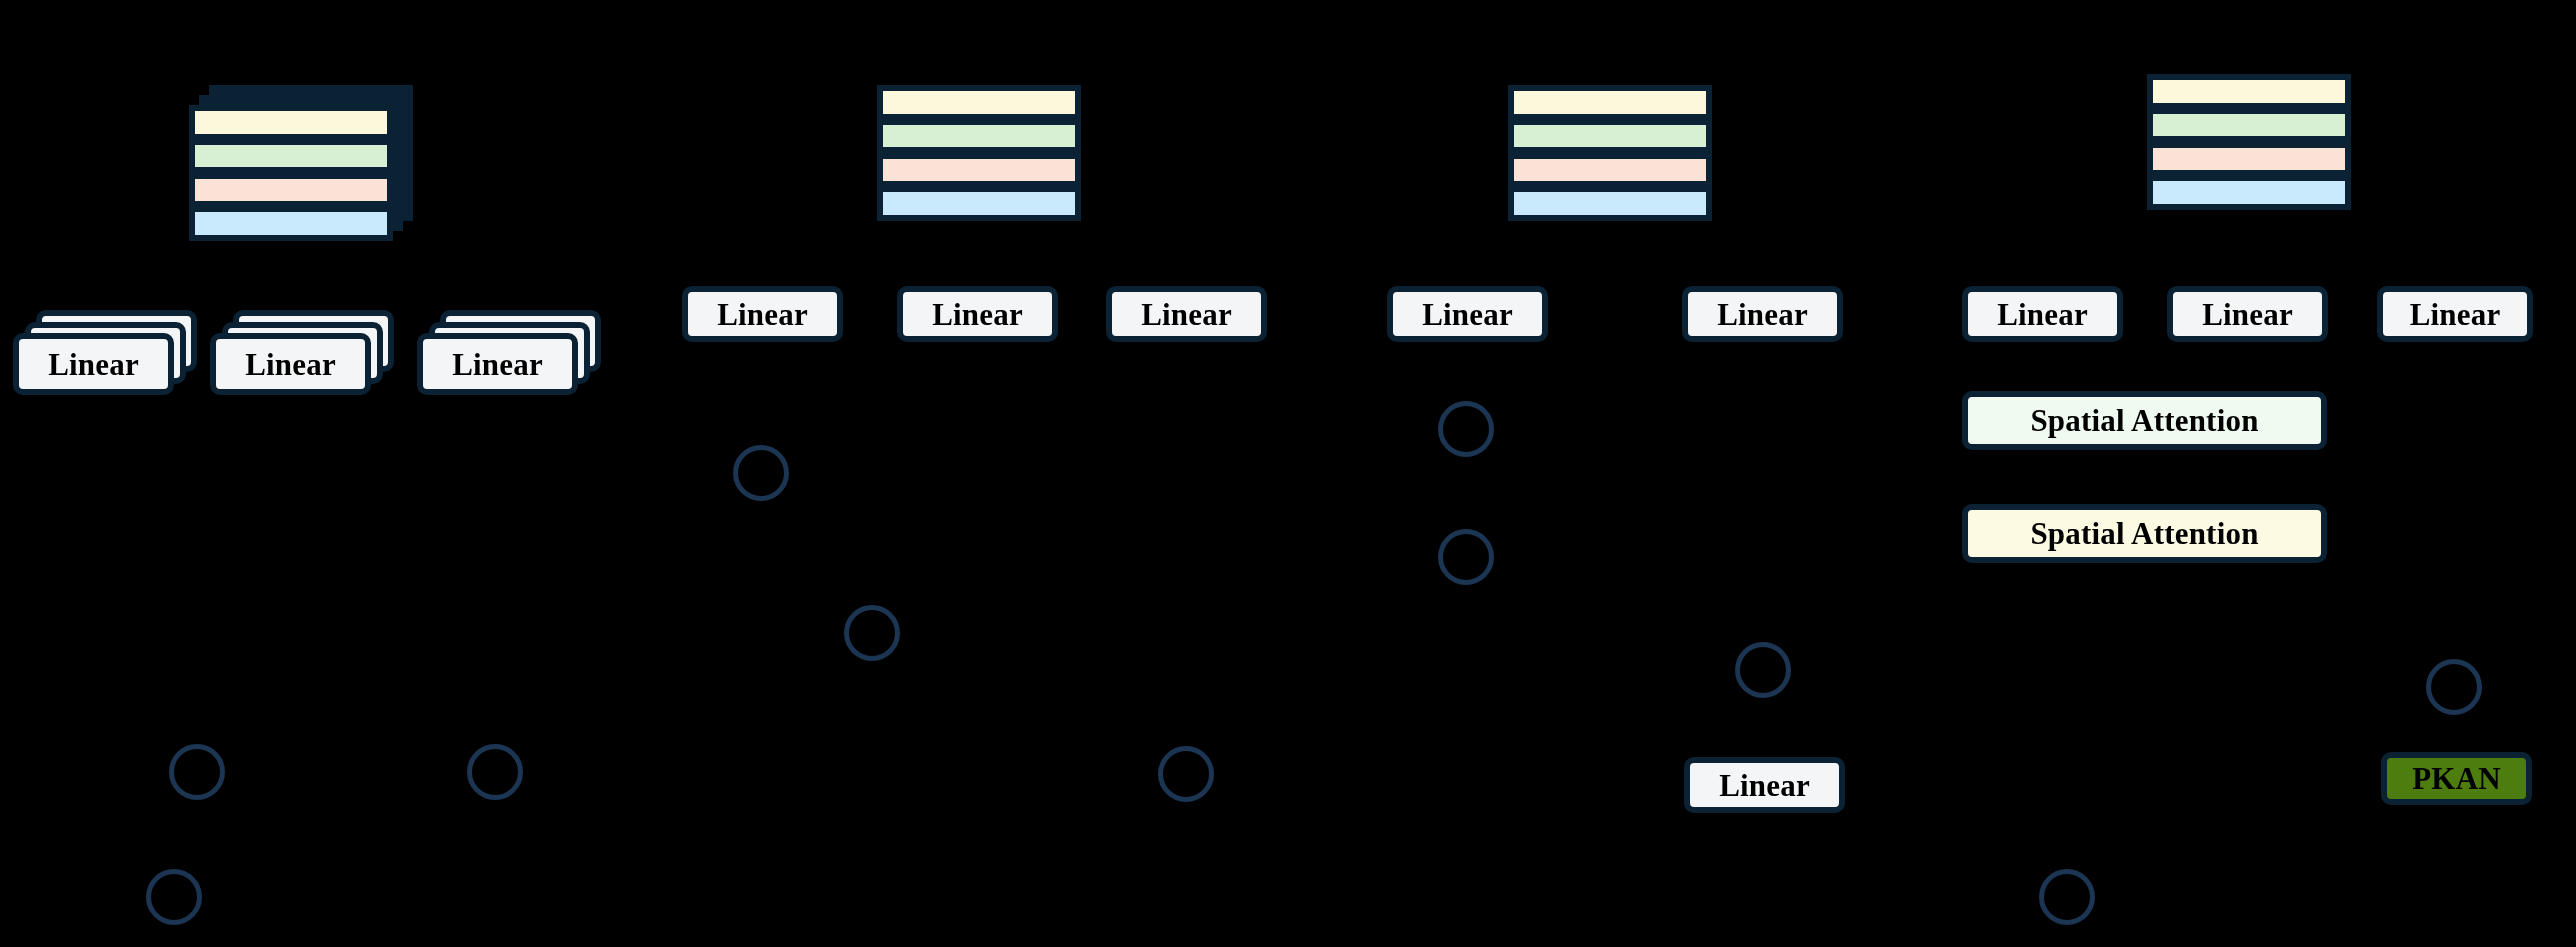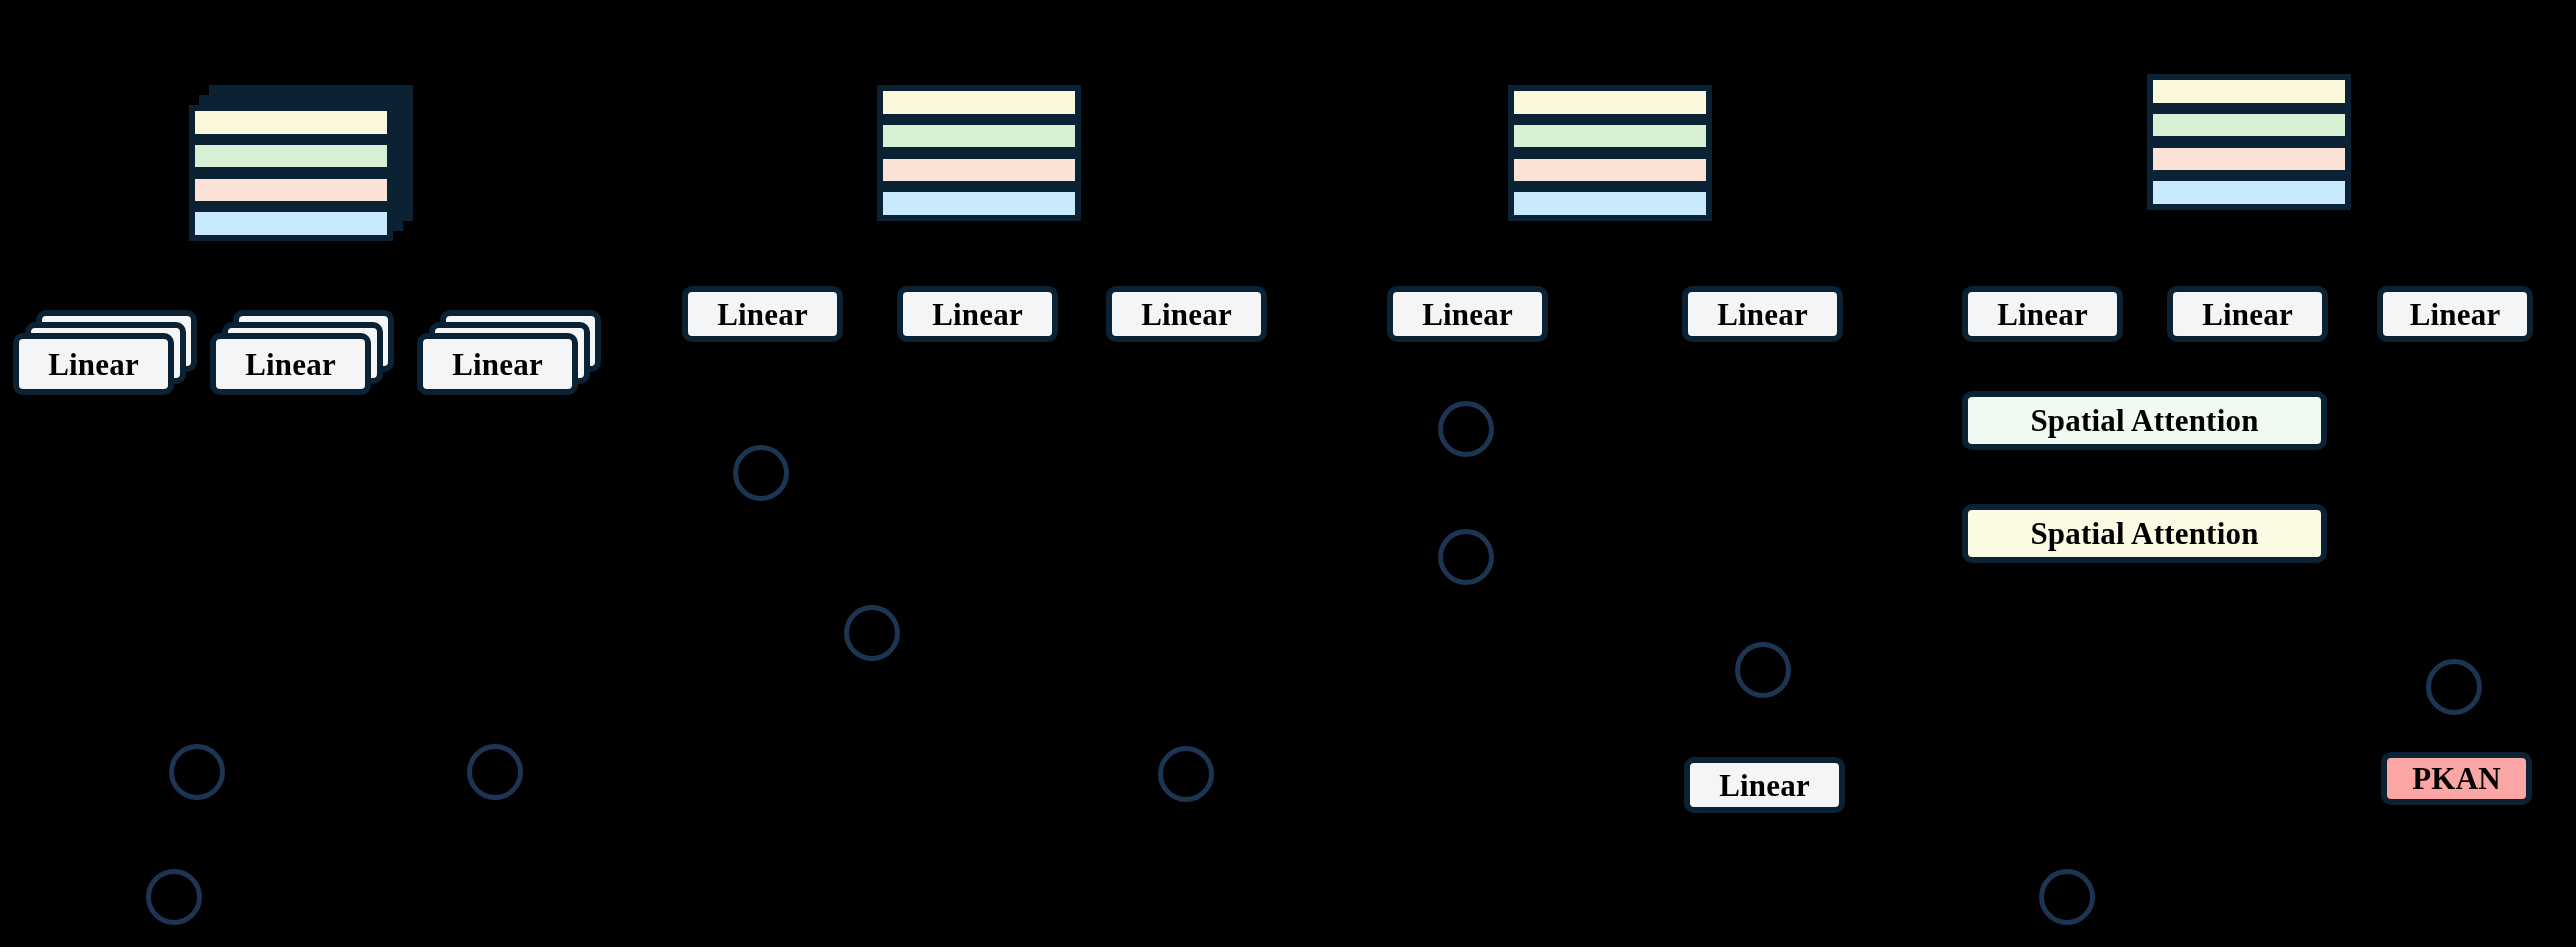--- a/index.html
+++ b/index.html
@@ -170,21 +170,21 @@
         </div>
       </div>
     </div>
   <div id="special-layer">
       <div class="pill" style="left: 1962px; top: 391px; width: 365px; height: 59px; background: rgb(239, 250, 240); font-size: 31px;">
         <span>Spatial Attention</span>
       </div>
       <div class="pill" style="left: 1962px; top: 504px; width: 365px; height: 59px; background: rgb(252, 250, 227); font-size: 31px;">
         <span>Spatial Attention</span>
       </div>
-      <div class="pill" style="left: 2381px; top: 752px; width: 151px; height: 53px; background: #fca5a5; font-size: 31px;">
+      <div class="pill" style="left: 2381px; top: 752px; width: 151px; height: 53px; background: #4d7c0f; font-size: 31px;">
         <span>PKAN</span>
       </div>
     </div>
   <div id="nodes-layer">
       <div class="node" style="left: 733px; top: 445px; width: 56px; height: 56px;"></div>
       <div class="node" style="left: 844px; top: 605px; width: 56px; height: 56px;"></div>
       <div class="node" style="left: 169px; top: 744px; width: 56px; height: 56px;"></div>
       <div class="node" style="left: 467px; top: 744px; width: 56px; height: 56px;"></div>
       <div class="node" style="left: 146px; top: 869px; width: 56px; height: 56px;"></div>
       <div class="node" style="left: 1158px; top: 746px; width: 56px; height: 56px;"></div>

